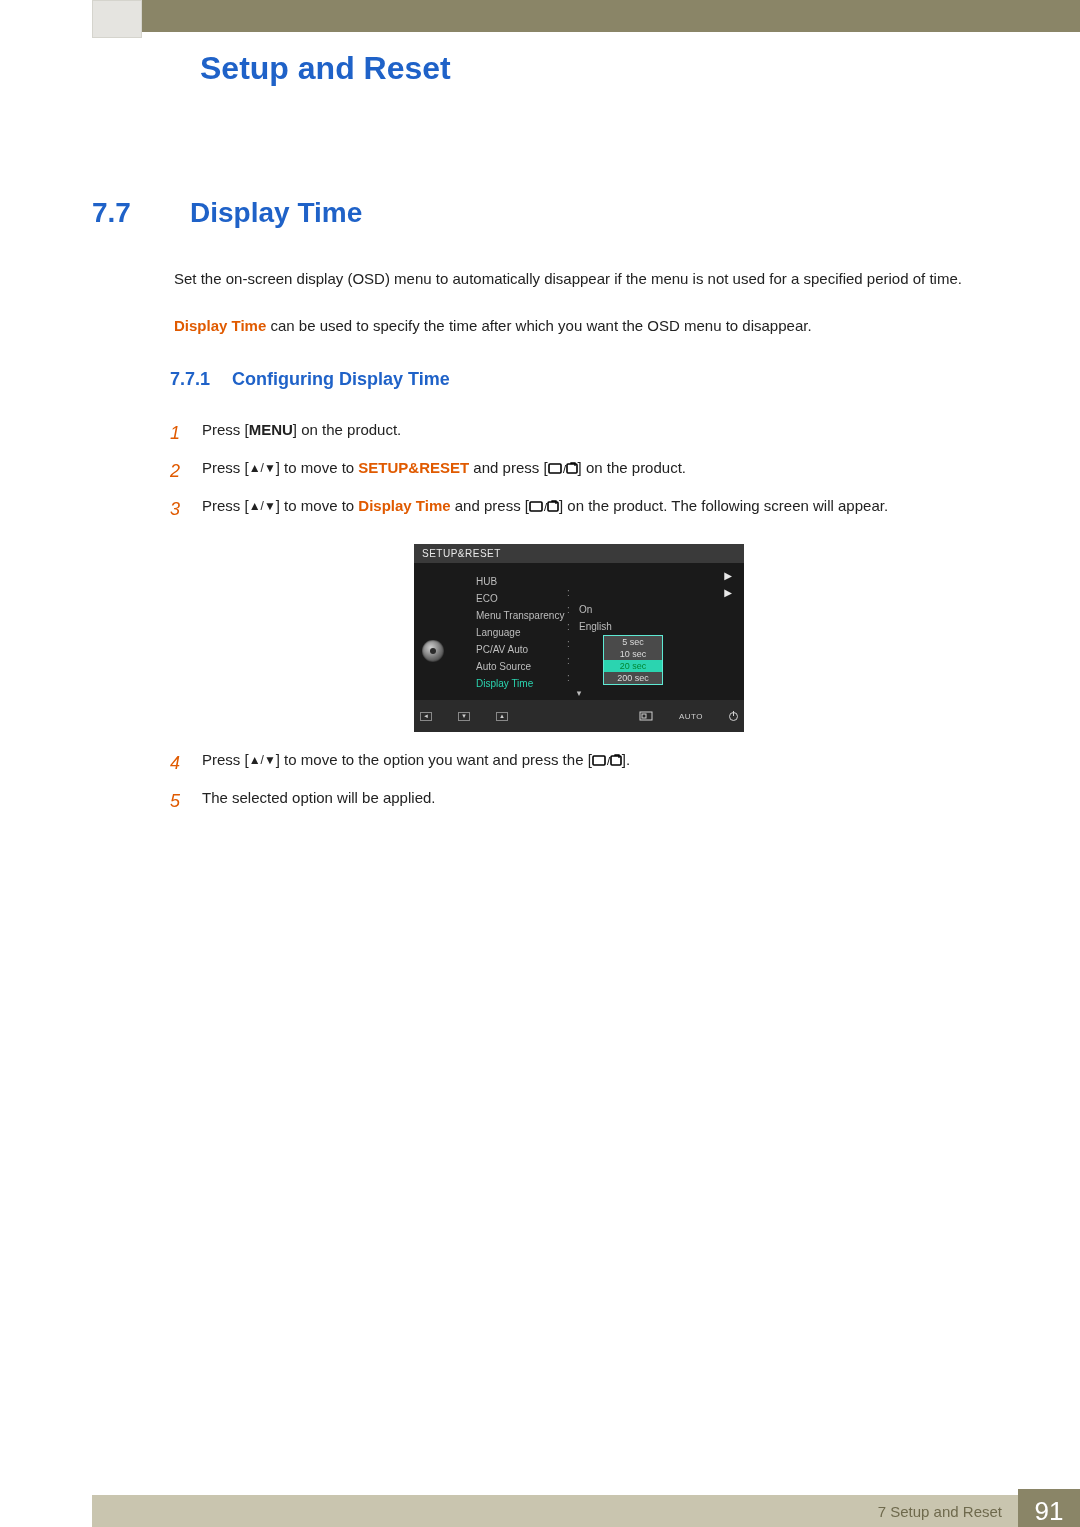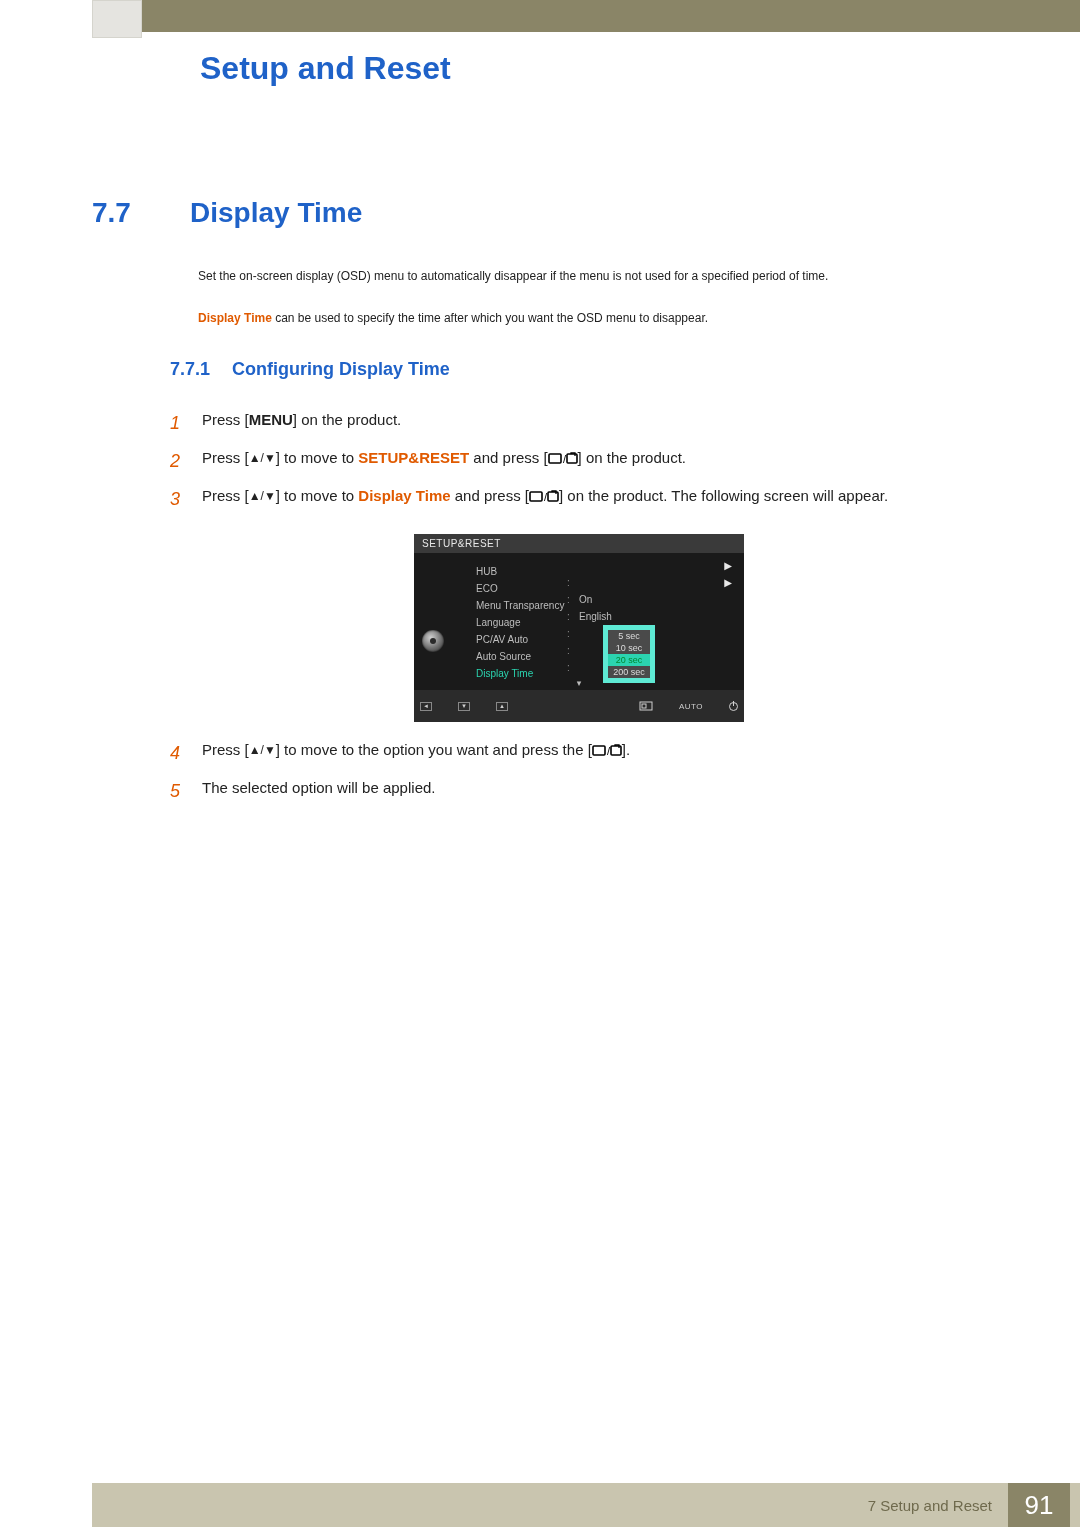--- a/index.html
+++ b/index.html
@@ -49,22 +49,22 @@
     font-weight: bold;
     width: 78px;
     flex: 0 0 78px;
   }
   .section-title {
     color: #1f62c8;
     font-size: 28px;
     font-weight: bold;
   }
   .intro-para {
-    margin-left: 106px;
-    font-size: 12px;
+    margin-left: 82px;
+    font-size: 15px;
     color: #222;
     line-height: 1.65;
     margin-bottom: 22px;
   }
   .emph { color: #e05a00; font-weight: bold; }
   .subsection-row {
     display: flex;
     align-items: baseline;
     margin-left: 78px;
     margin-bottom: 26px;
@@ -148,23 +148,23 @@
   }
   .osd-label { width: 115px; padding-left: 24px; margin-top: 12px; }
   .osd-colon { width: 12px; color:#888; }
   .osd-value { flex:1; }
   .osd-arrow-r { color:#e8e8e8; font-size:10px; padding-right:4px; }
   .osd-row.active .osd-label { color: #2bd4b0; }
   .osd-dropdown {
     position: absolute;
     left: 151px;
     top: -34px;
-    width: 52px;
+    width: 60px;
     background: #4a4a4a;
-    border: 5px solid #5eead4;
+    border: 1px solid #5eead4;
   }
   .osd-dropdown-item {
     font-size: 9px;
     color: #dcdcdc;
     text-align: center;
     line-height: 12px;
     height: 12px;
   }
   .osd-dropdown-item.sel {
     background: #2bd4b0;
@@ -204,26 +204,26 @@
   }
   .osd-bottombar .pwr::after {
     content:""; position:absolute; left:3px; top:-2px; width:1px; height:5px; background:#cfcfcf;
   }
 
   .footer {
     position: absolute;
     bottom: 0;
     left: 92px;
     right: 0;
-    height: 44px;
+    height: 32px;
     background: #c9c5af;
     display: flex;
     align-items: center;
     justify-content: flex-end;
-    padding-right: 10px;
+    padding-right: 0;
   }
   .footer-chapter {
     color: #6f6a4d;
     font-size: 15px;
     margin-right: 16px;
   }
   .footer-page {
     background: #8a8567;
     color: #fff;
     font-size: 26px;

